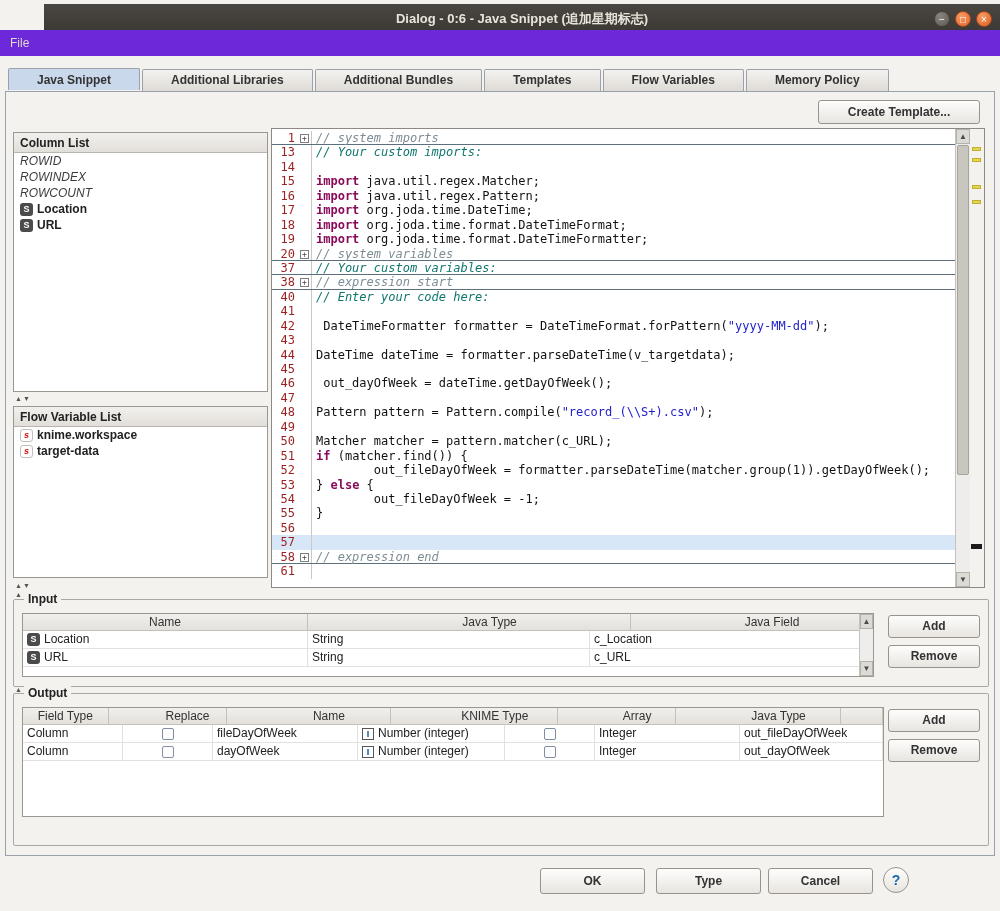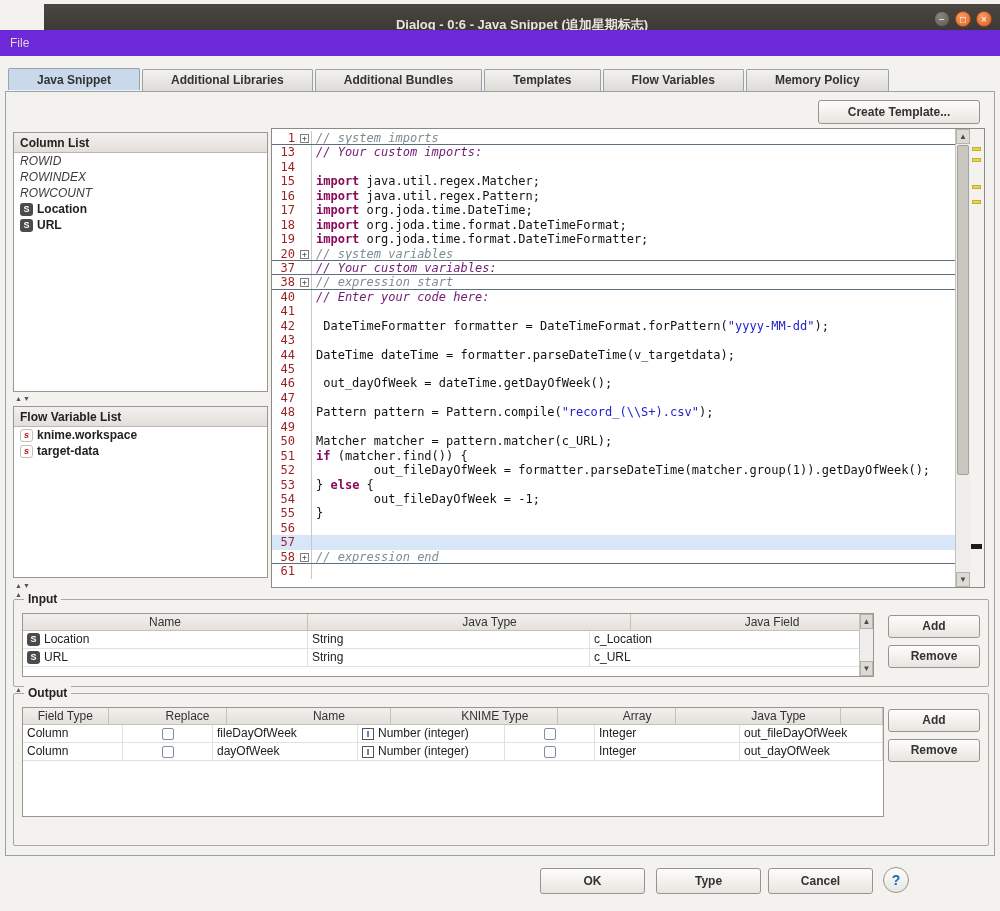--- a/index.html
+++ b/index.html
@@ -2,21 +2,21 @@
 <html><head>
 <meta charset="utf-8">
 <style>
   * { margin:0; padding:0; box-sizing:border-box; }
   html,body { width:1000px; height:911px; }
   body { font-family:"Liberation Sans", sans-serif; font-size:12px; color:#222; }
   .dialog { position:relative; width:1000px; height:911px; background:#f4f2ef; overflow:hidden; }
 
   
   .titlebar { position:absolute; top:4px; left:0; right:0; height:30px;
-    background:linear-gradient(#4a4742,#3a3834); display:flex; align-items:flex-end; justify-content:center;margin-left:44px; }
+    background:linear-gradient(#4a4742,#3a3834); display:flex; align-items:center; justify-content:center;margin-left:44px; }
   .titlebar .title { color:#e8e4da; font-weight:bold; font-size:13px; }
   .win-controls { position:absolute; right:8px; top:7px; display:flex; gap:5px; }
   .win-btn { width:16px; height:16px; border-radius:50%; text-align:center; line-height:15px;
     font-size:10px; color:#fff; cursor:default; }
   .win-btn.minimize { background:radial-gradient(circle at 35% 30%, #8a867f, #5c5850); border:1px solid #45423c; }
   .win-btn.maximize { background:radial-gradient(circle at 35% 30%, #f59b63, #e1662a); border:1px solid #a8441a; }
   .win-btn.close    { background:radial-gradient(circle at 35% 30%, #f59b63, #dd5f22); border:1px solid #a8441a; }
   .menubar { position:absolute; top:30px; left:0; right:0; height:26px; background:#6d28d9;
     display:flex; align-items:center; }
   .menu-item { color:#ddd9d0; padding:0 10px; line-height:26px; }
@@ -57,21 +57,21 @@
     font-size:12px; white-space:pre; }
   .code-row .ln { flex:0 0 26px; text-align:right; padding-right:3px; color:#9b1f1f; }
   .code-row .foldcol { flex:0 0 14px; border-right:1px solid #c8c8c8; position:relative; }
   .fold-box { position:absolute; left:2px; top:3px; width:9px; height:9px; border:1px solid #7d7d7d;
     background:#fff; font-size:8px; line-height:8px; text-align:center; color:#444; }
   .code-row .code { flex:1; padding-left:4px; }
   .code-row.hl { background:#d7e7f8; }
   .code-row.sep { border-bottom:1px solid #5d6f7c; }
   .tk-k { color:#8a0a5a; font-weight:bold; }
   .tk-s { color:#2323cc; }
-  .tk-c { color:#701a75; font-style:italic; }
+  .tk-c { color:#0f766e; font-style:italic; }
   .tk-g { color:#7d8c94; font-style:italic; }
   .tk-p { color:#111; }
 
   .vscroll { position:absolute; right:14px; top:0; width:15px; bottom:0; background:#efedeb; border-left:1px solid #c5c2bd; }
   .scroll-btn { position:absolute; left:0; width:14px; height:15px; background:#dcdad5; border:1px solid #b5b2ac;
     font-size:8px; line-height:14px; text-align:center; color:#4a4a4a; }
   .scroll-btn.up { top:0; } .scroll-btn.down { bottom:0; }
   .vthumb { position:absolute; left:1px; width:12px; top:16px; height:330px; background:#c9c6c0;
     border:1px solid #a6a39d; border-radius:2px; }
   .error-strip { position:absolute; right:0; top:0; width:14px; bottom:0; background:#f4f2ef; }

